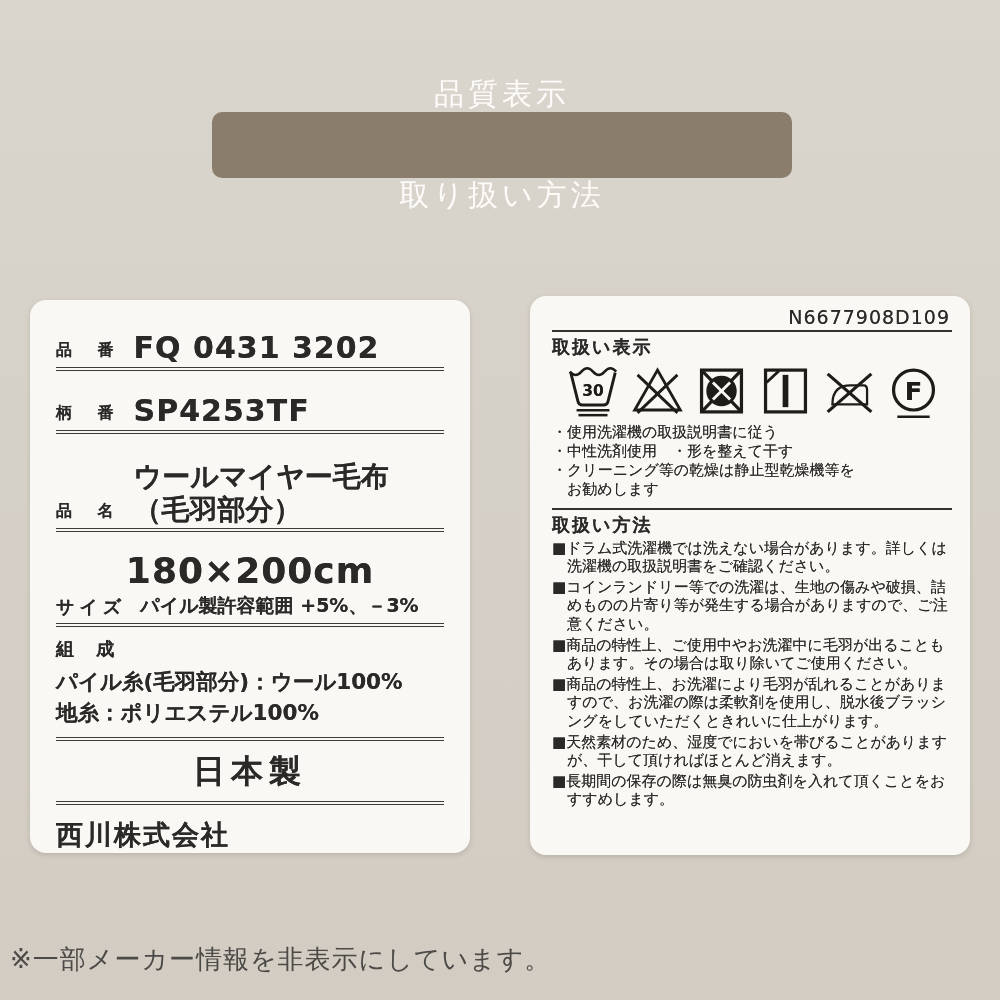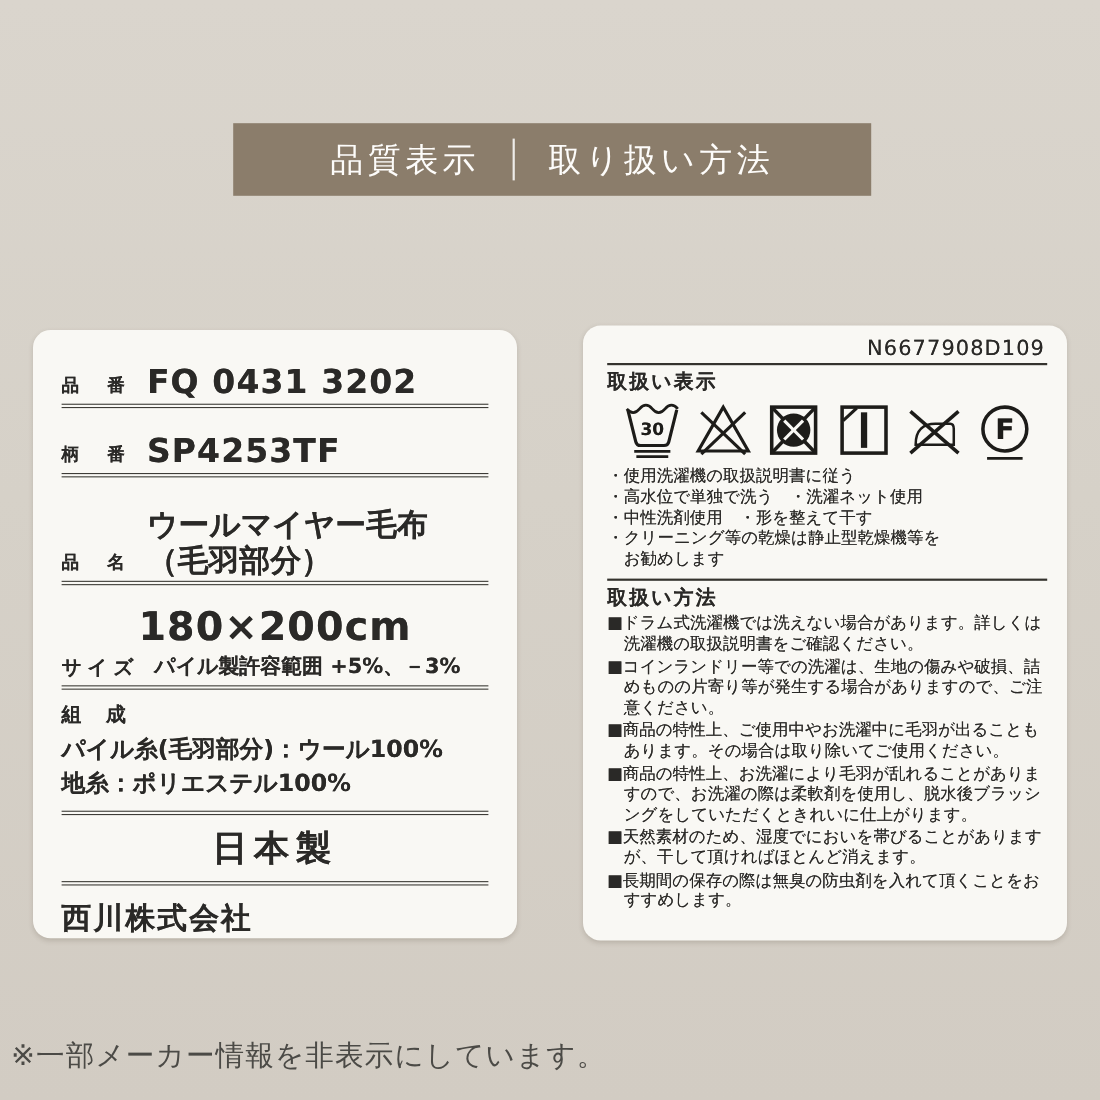--- a/index.html
+++ b/index.html
@@ -4,21 +4,21 @@
 <style>
   html,body{margin:0;padding:0;}
   .stage{
     position:relative;width:1000px;height:1000px;overflow:hidden;
     background:linear-gradient(180deg,#dad5cd 0%,#d6d1c8 45%,#d2ccc3 100%);
     font-family:"DejaVu Sans","Liberation Sans",sans-serif;
   }
   
   .banner{
     position:absolute;left:212px;top:112px;width:580px;height:66px;
-    border-radius:0;display:flex;align-items:center;justify-content:center;gap:30px;
+    border-radius:10px;display:flex;align-items:center;justify-content:center;gap:30px;flex-direction:column;
   }
   .banner .tab{font-size:30px;letter-spacing:4px;font-weight:500;cursor:pointer;}
   .banner .divider{width:2px;height:38px;background:rgba(255,255,255,.85);}
   
   .card{
     position:absolute;background:#f9f8f4;border-radius:16px;
     box-shadow:0 2px 5px rgba(70,60,45,.18);
     box-sizing:border-box;color:#2a2927;
     text-shadow:0 0 .6px rgba(40,38,34,.75);
   }
@@ -138,21 +138,20 @@
 
       <svg width="57" height="62" viewBox="0 0 60 64">
         <circle class="ink" stroke-width="3.4" cx="30" cy="31" r="21"></circle>
         <text x="30" y="41" font-size="27" font-weight="bold" fill="#1d1c19" text-anchor="middle">F</text>
         <line class="ink" stroke-width="2.6" x1="13" y1="59" x2="47" y2="59"></line>
       </svg>
     </div>
 
     <div class="notes">
       <div>・使用洗濯機の取扱説明書に従う</div>
-      <div>・高水位で単独で洗う　・洗濯ネット使用</div>
       <div>・中性洗剤使用　・形を整えて干す</div>
       <div>・クリーニング等の乾燥は静止型乾燥機等を</div>
       <div>　お勧めします</div>
     </div>
 
     <div class="rule2"></div>
     <div class="sec-head">取扱い方法</div>
     <ul class="method">
       <li>■ドラム式洗濯機では洗えない場合があります。詳しくは洗濯機の取扱説明書をご確認ください。</li>
       <li>■コインランドリー等での洗濯は、生地の傷みや破損、詰めものの片寄り等が発生する場合がありますので、ご注意ください。</li>

